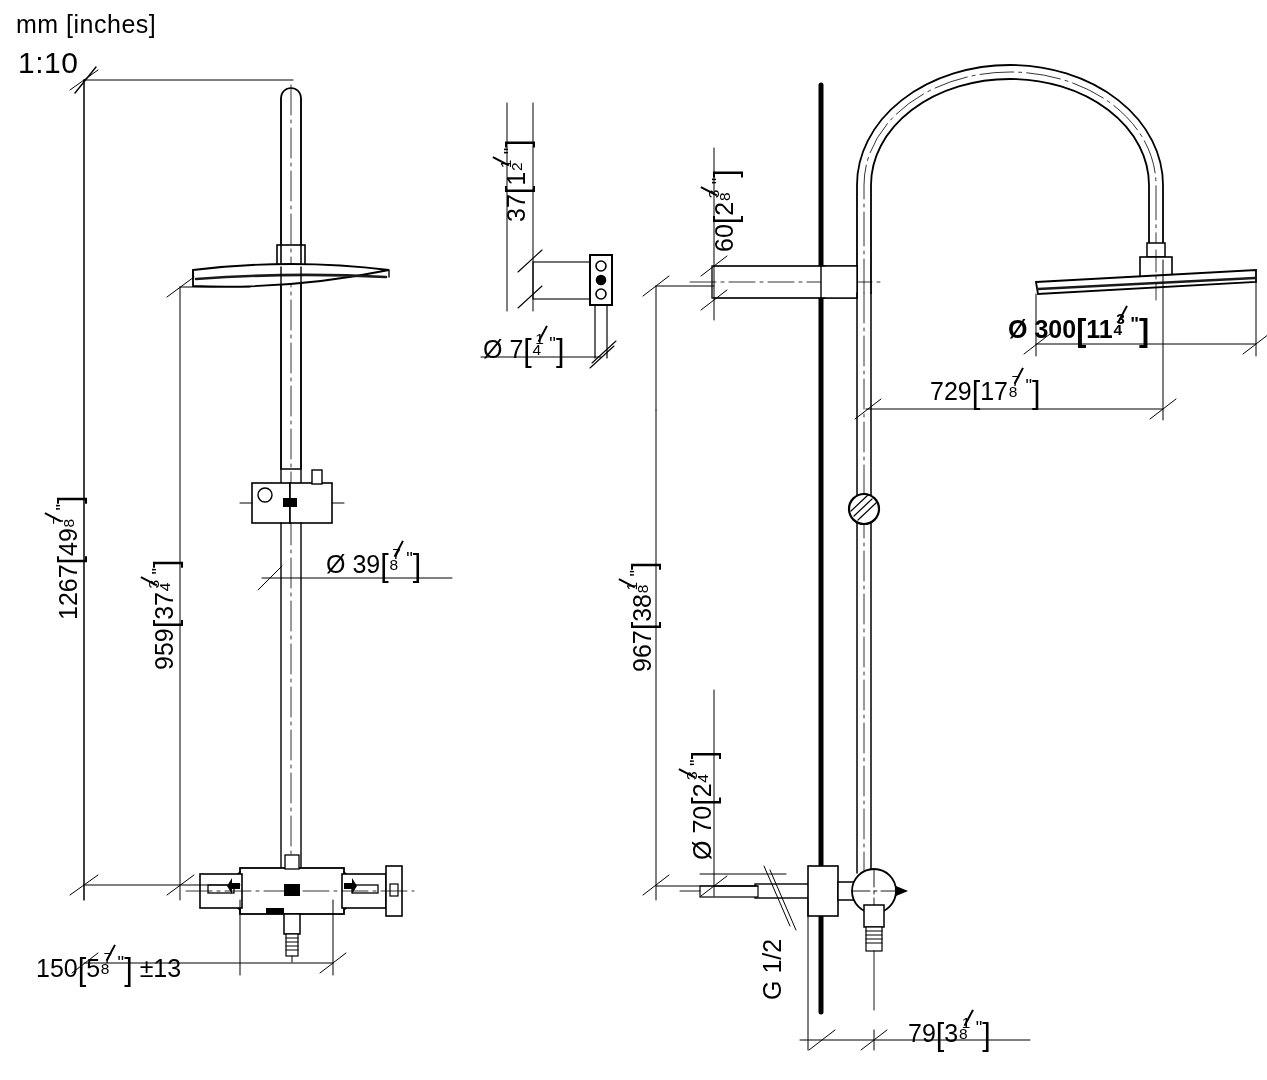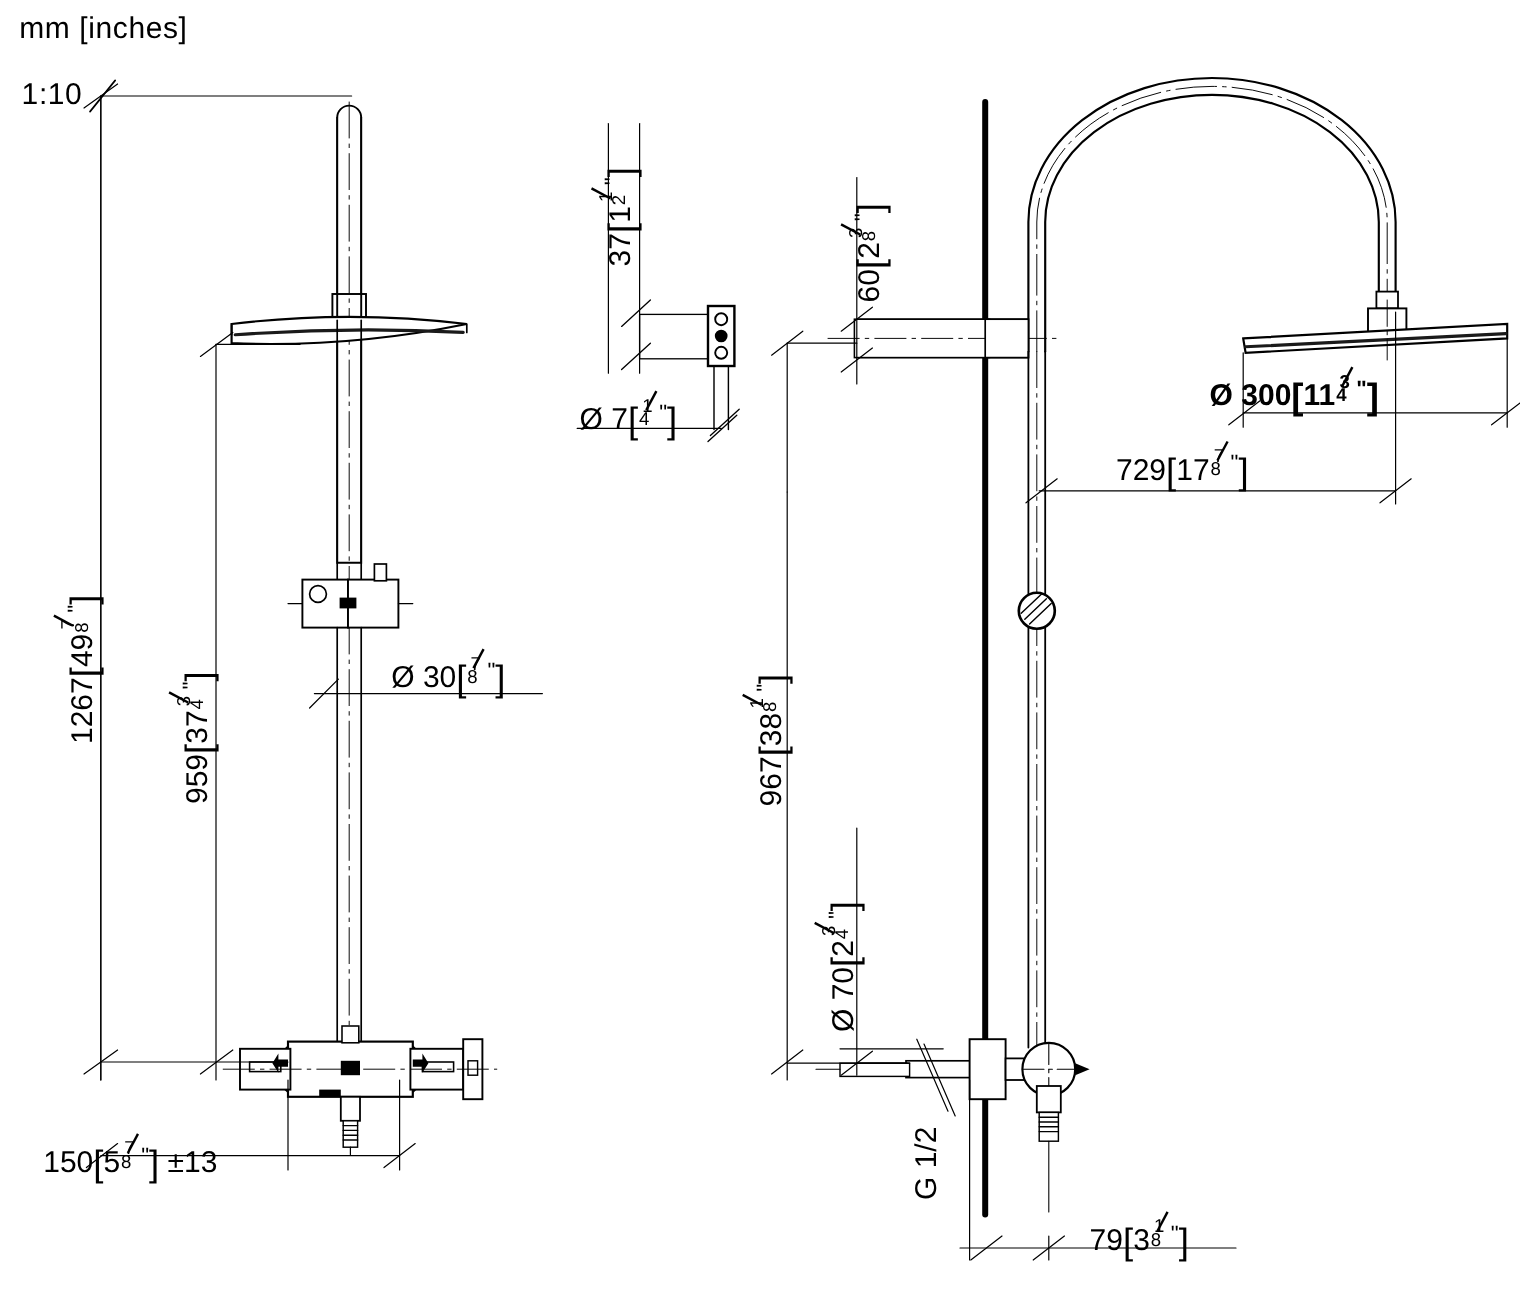--- a/index.html
+++ b/index.html
@@ -1,20 +1,20 @@
 <!DOCTYPE html>
 <html><head>
 <meta charset="utf-8">
 <style>
   html,body{margin:0;padding:0;background:#ffffff;}
   body{width:1267px;height:1080px;font-family:"Liberation Sans",sans-serif;color:#000;}
   #sheet{position:relative;width:1267px;height:1080px;overflow:hidden;background:#fff;}
   svg{position:absolute;top:0;left:0;}
   .unit-label{position:absolute;left:16px;top:10px;font-size:25px;letter-spacing:0.5px;}
-  .scale-label{position:absolute;left:18px;top:65px;font-size:25px;letter-spacing:0.5px;}
+  .scale-label{position:absolute;left:18px;top:46px;font-size:30px;letter-spacing:0.5px;}
   .dim{position:absolute;font-size:25px;white-space:nowrap;letter-spacing:0px;}
   .rot{transform-origin:0 0;}
   .frac{display:inline-block;position:relative;width:0.62em;height:1em;vertical-align:-0.08em;margin:0 1px;}
   .frac .n{position:absolute;left:0.16em;top:-0.30em;font-size:0.62em;}
   .frac .d{position:absolute;left:-0.02em;top:0.42em;font-size:0.62em;}
   .frac .s{position:absolute;left:0.03em;top:-0.06em;width:0.70em;height:0.09em;background:#000;transform:rotate(-62deg);transform-origin:center;}
   .br{display:inline-block;font-size:1.22em;vertical-align:-0.12em;line-height:0.8;}
   .qt{font-size:0.74em;vertical-align:0.42em;}
 </style>
 </head>
@@ -232,21 +232,21 @@
   <div class="dim rot" style="left:52px; top:620px; transform: rotate(-90deg);">
     <span>1267</span><span class="br">[</span><span>49</span><span class="frac"><span class="n">7</span><span class="s"></span><span class="d">8</span></span><span class="qt">"</span><span class="br">]</span>
   </div>
 
   <div class="dim rot" style="left:148px; top:670px; transform: rotate(-90deg);">
     <span>959</span><span class="br">[</span><span>37</span><span class="frac"><span class="n">3</span><span class="s"></span><span class="d">4</span></span><span class="qt">"</span><span class="br">]</span>
   </div>
 
   <div class="dim" style="left:326px; top:548px;">
     <span>Ø</span>
-    <span>30</span><span class="br">[</span><span class="frac"><span class="n">7</span><span class="s"></span><span class="d">8</span></span><span class="qt">"</span><span class="br">]</span>
+    <span>39</span><span class="br">[</span><span class="frac"><span class="n">7</span><span class="s"></span><span class="d">8</span></span><span class="qt">"</span><span class="br">]</span>
   </div>
 
   <div class="dim" style="left:36px; top:952px;text-align:right;">
     <span>150</span><span class="br">[</span><span>5</span><span class="frac"><span class="n">7</span><span class="s"></span><span class="d">8</span></span><span class="qt">"</span><span class="br">]</span>
     <span>±13</span>
   </div>
 
   <div class="dim rot" style="left:500px; top:222px; transform: rotate(-90deg);">
     <span>37</span><span class="br">[</span><span>1</span><span class="frac"><span class="n">1</span><span class="s"></span><span class="d">2</span></span><span class="qt">"</span><span class="br">]</span>
   </div>

